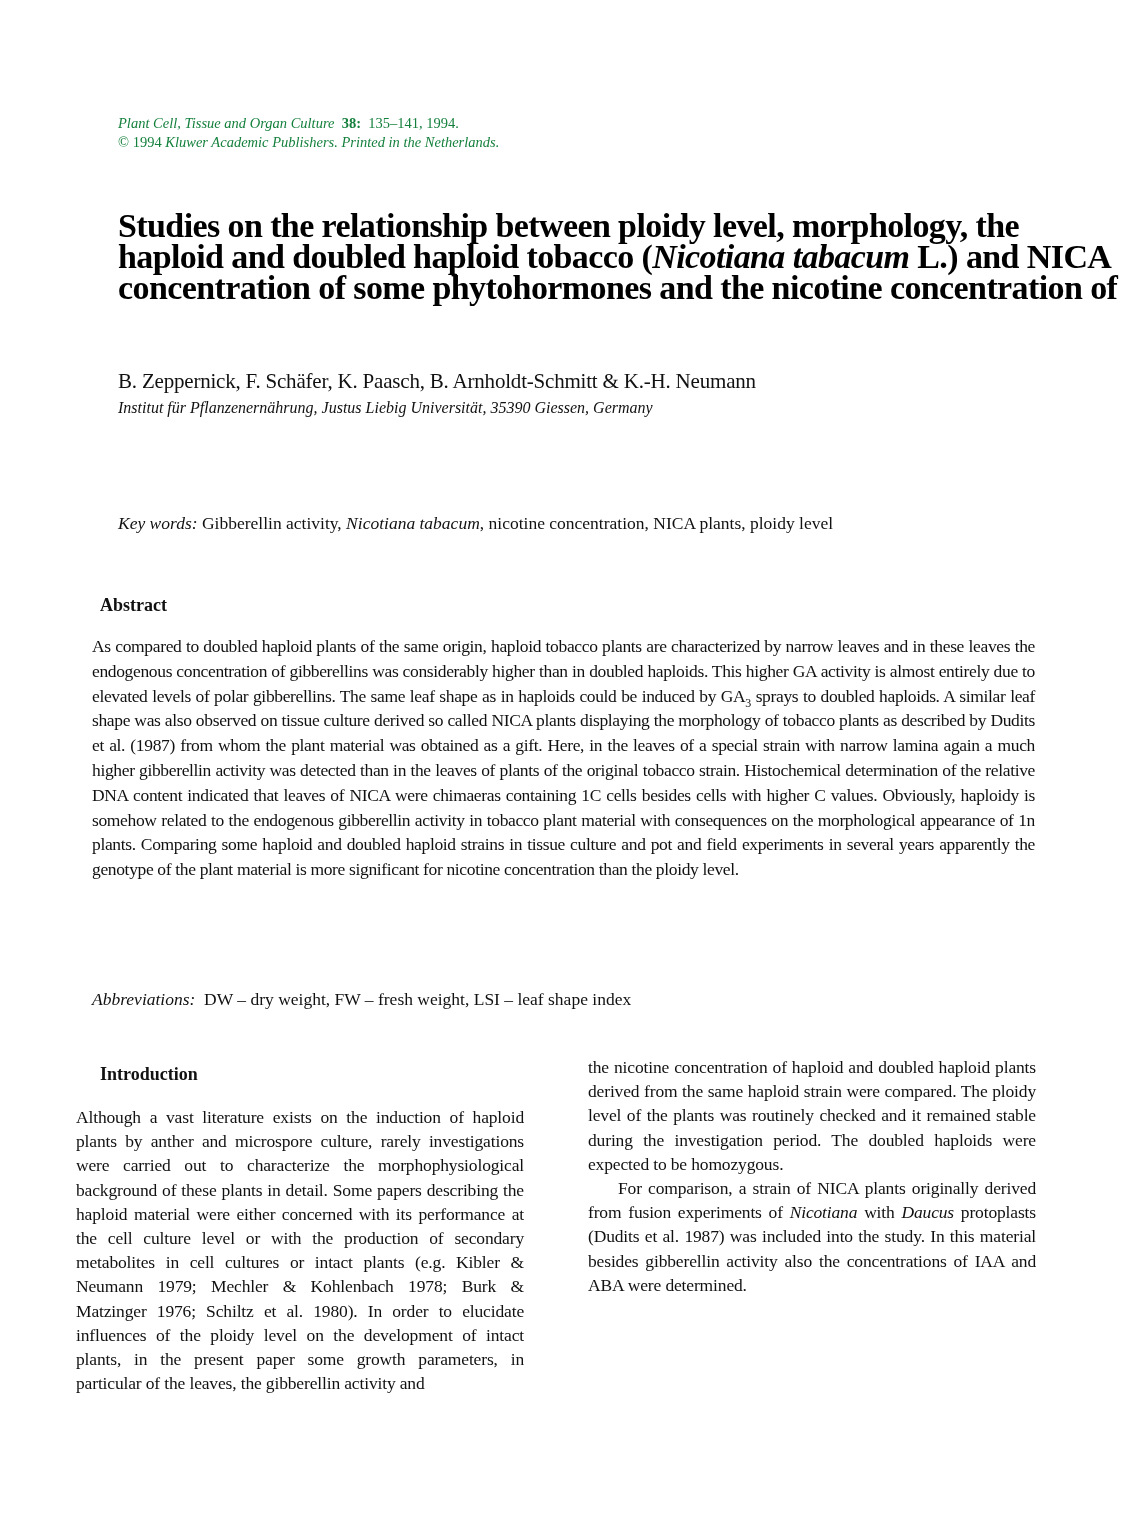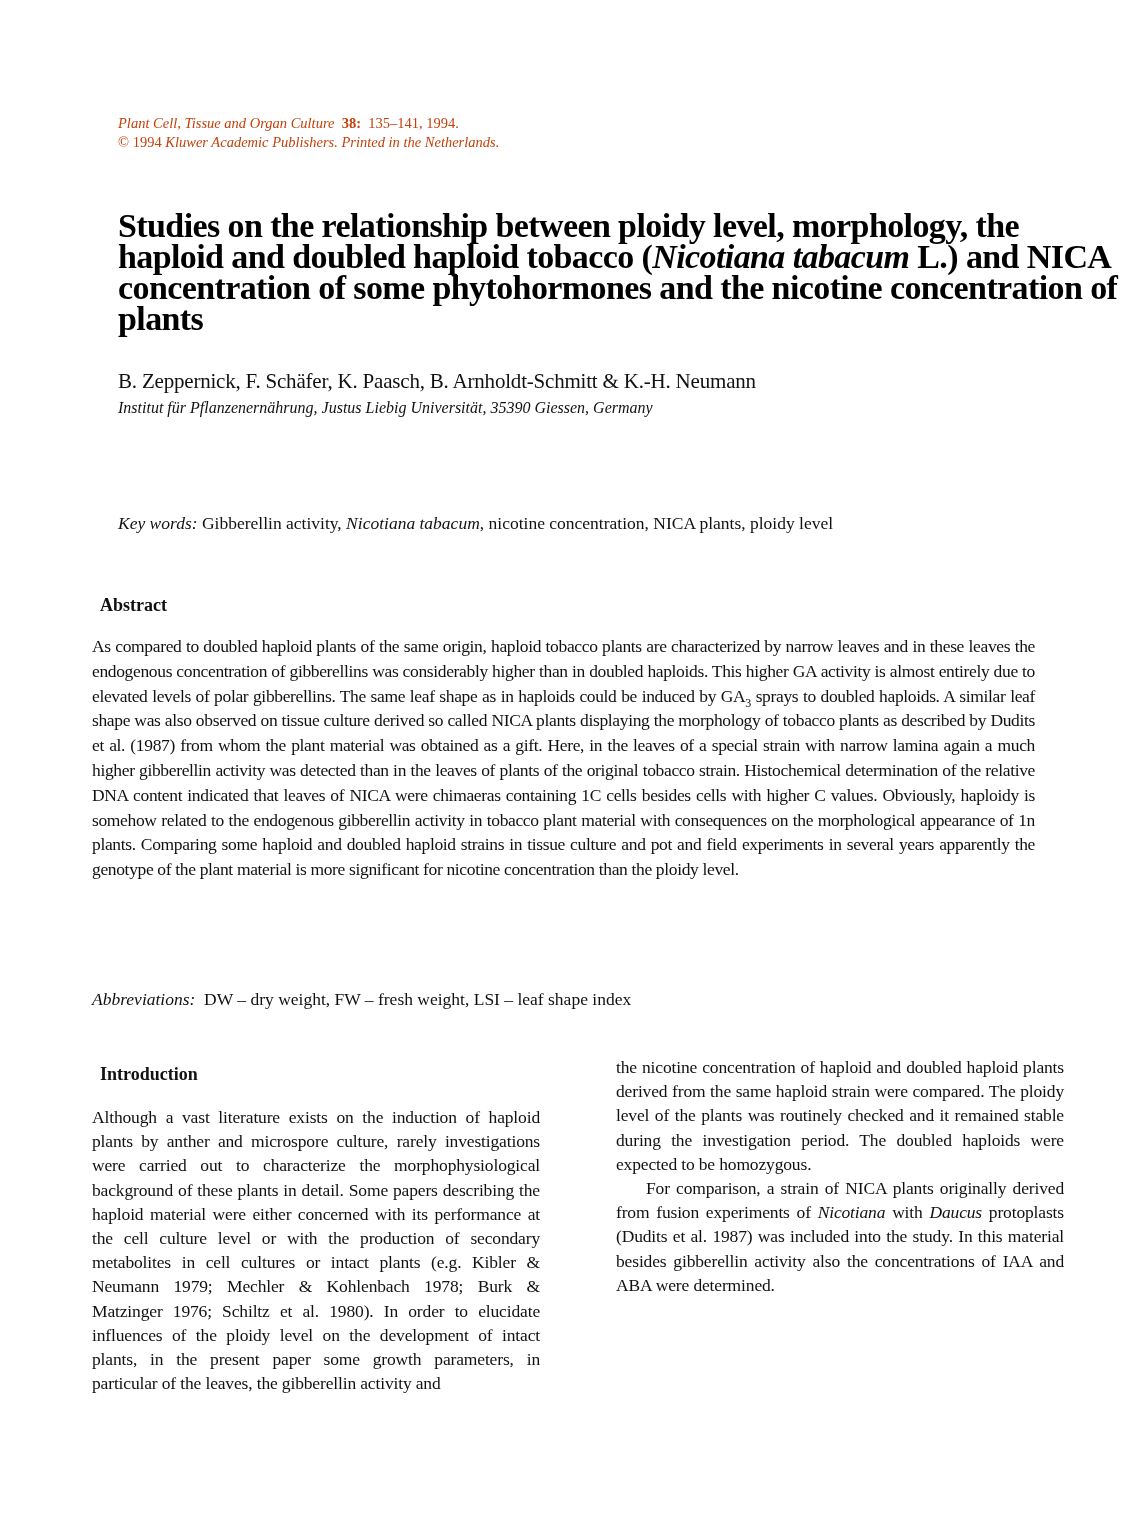--- a/index.html
+++ b/index.html
@@ -20,21 +20,21 @@
     left: 0; top: 0;
     width: 1125px;
     height: 1532px;
   }
   .journal {
     position: absolute;
     left: 118px;
     top: 114px;
     font-size: 14.5px;
     line-height: 19px;
-    color: #c2410c;
+    color: #15803d;
   }
   .journal .line { white-space: nowrap; }
   .journal i { font-style: italic; }
   .journal b { font-weight: bold; }
 
   .title {
     position: absolute;
     left: 118px;
     top: 210px;
     width: 900px;
@@ -109,22 +109,22 @@
   .intro-heading { left: 92px; top: 1055px; }
 
   .col {
     position: absolute;
     width: 448px;
     font-size: 17.5px;
     line-height: 24.2px;
     text-align: justify;
     letter-spacing: -0.15px;
   }
-  .col-left { left: 92px; top: 1105px; }
-  .col-right { left: 616px; top: 1055px; }
+  .col-left { left: 76px; top: 1105px; }
+  .col-right { left: 588px; top: 1055px; }
   .col p { margin: 0; }
   .col p.indent { text-indent: 30px; }
   .col i { font-style: italic; }
 </style>
 </head>
 <body>
 
 <div class="page">
 
   <div class="journal">
@@ -137,21 +137,20 @@
       <span>©</span>
       <span>1994</span>
       <i>Kluwer Academic Publishers. Printed in the Netherlands.</i>
     </div>
   </div>
 
   <h1 class="title">
     <span class="title-line">Studies on the relationship between ploidy level, morphology, the</span>
     <span class="title-line"><span>haploid and doubled haploid tobacco (</span><i>Nicotiana tabacum</i><span> L.) and NICA</span></span>
     <span class="title-line">concentration of some phytohormones and the nicotine concentration of</span>
-    <span class="title-line">plants</span>
   </h1>
 
   <div class="authors">B. Zeppernick, F. Schäfer, K. Paasch, B. Arnholdt-Schmitt &amp; K.-H. Neumann</div>
   <div class="affiliation">Institut für Pflanzenernährung, Justus Liebig Universität, 35390 Giessen, Germany</div>
 
   <div class="keywords">
     <span class="kw-label">Key words:</span><span> Gibberellin activity, </span><i>Nicotiana tabacum</i><span>, nicotine concentration, NICA plants, ploidy level</span>
   </div>
 
   <h2 class="section-heading abstract-heading">Abstract</h2>

